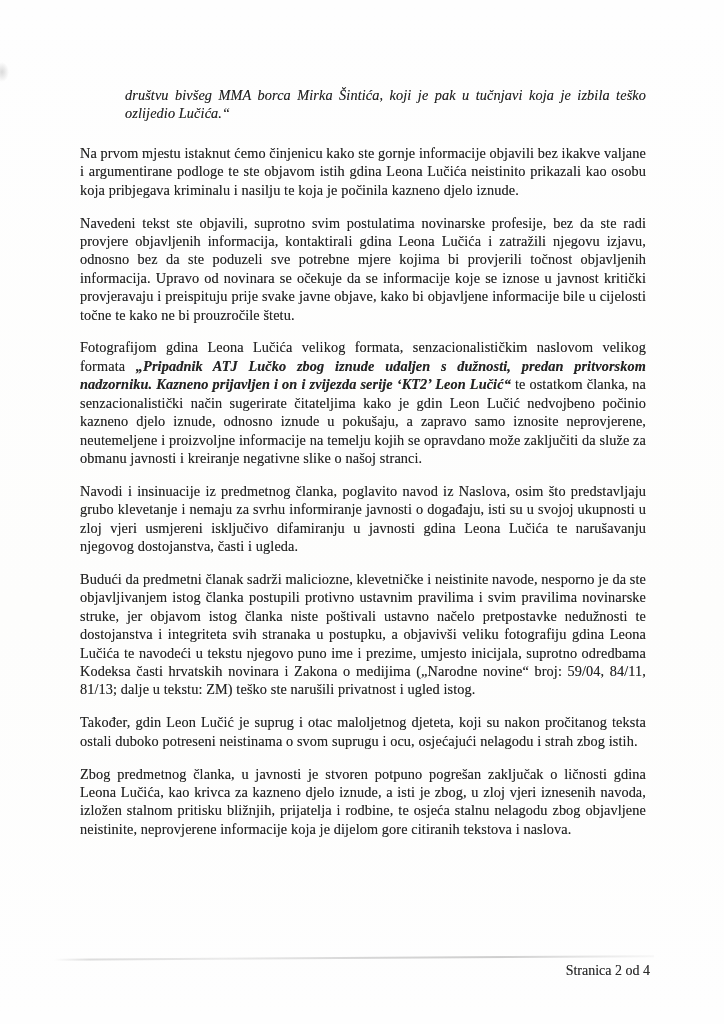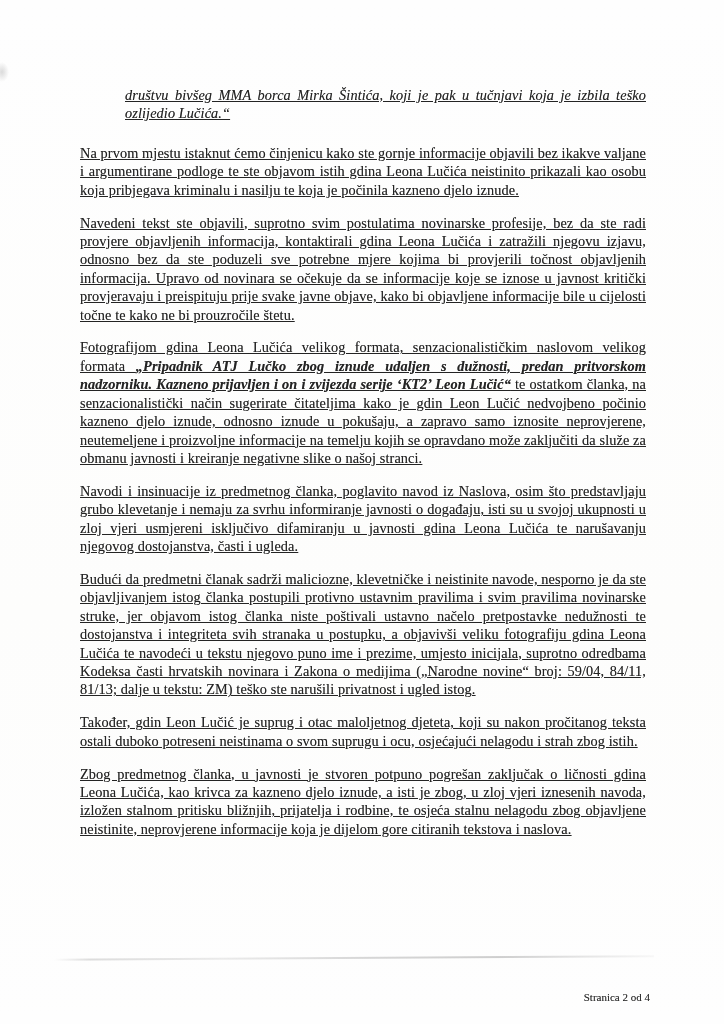--- a/index.html
+++ b/index.html
@@ -28,21 +28,20 @@
   .body-text {
     position: absolute;
     left: 80px;
     width: 566px;
     top: 86px;
     font-size: 14.3px;
     line-height: 18.4px;
     text-align: justify;
     letter-spacing: 0.1px;
     text-shadow: 0 0 0.35px rgba(20,20,20,0.45);
-    text-decoration: underline;
   }
   .quote-block {
     margin: 0 0 21px 45px;
     font-style: italic;
     text-align: justify;
   }
   .para {
     margin: 0 0 14.5px 0;
   }
   .headline-bi {
@@ -63,24 +62,23 @@
       rgba(165,165,165,0.22) 28%,
       rgba(150,150,150,0.38) 52%,
       rgba(140,140,140,0.42) 74%,
       rgba(165,165,165,0.25) 90%,
       rgba(170,170,170,0.08) 100%);
   }
   .page-number {
     position: absolute;
     right: 74px;
     top: 963px;
-    font-size: 11px;
+    font-size: 14px;
     color: #2a2a2a;
     text-shadow: 0 0 0.35px rgba(20,20,20,0.4);
-    margin-top: 28px;
   }
 </style>
 </head>
 <body>
 
 <div class="page">
 
   <div class="scan-smudge"></div>
 
   <main class="body-text">

